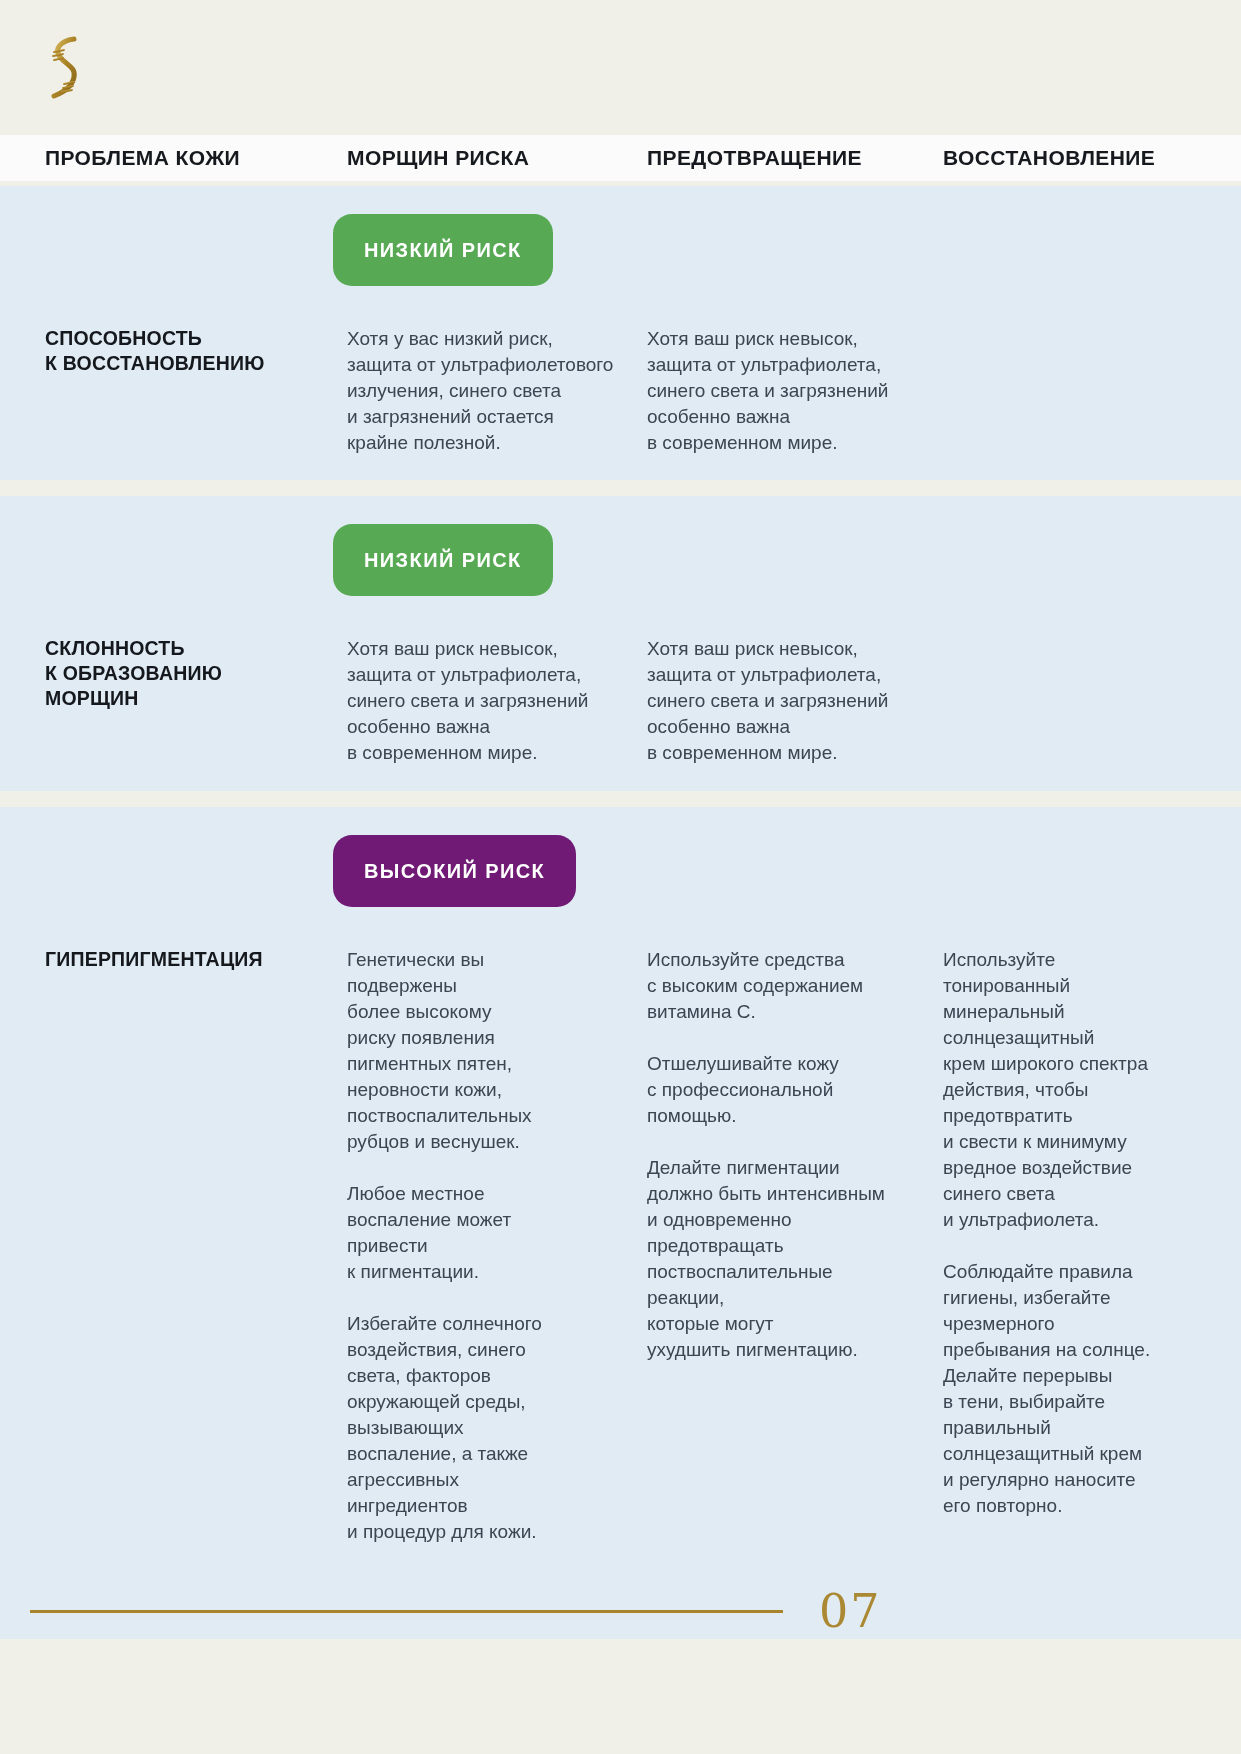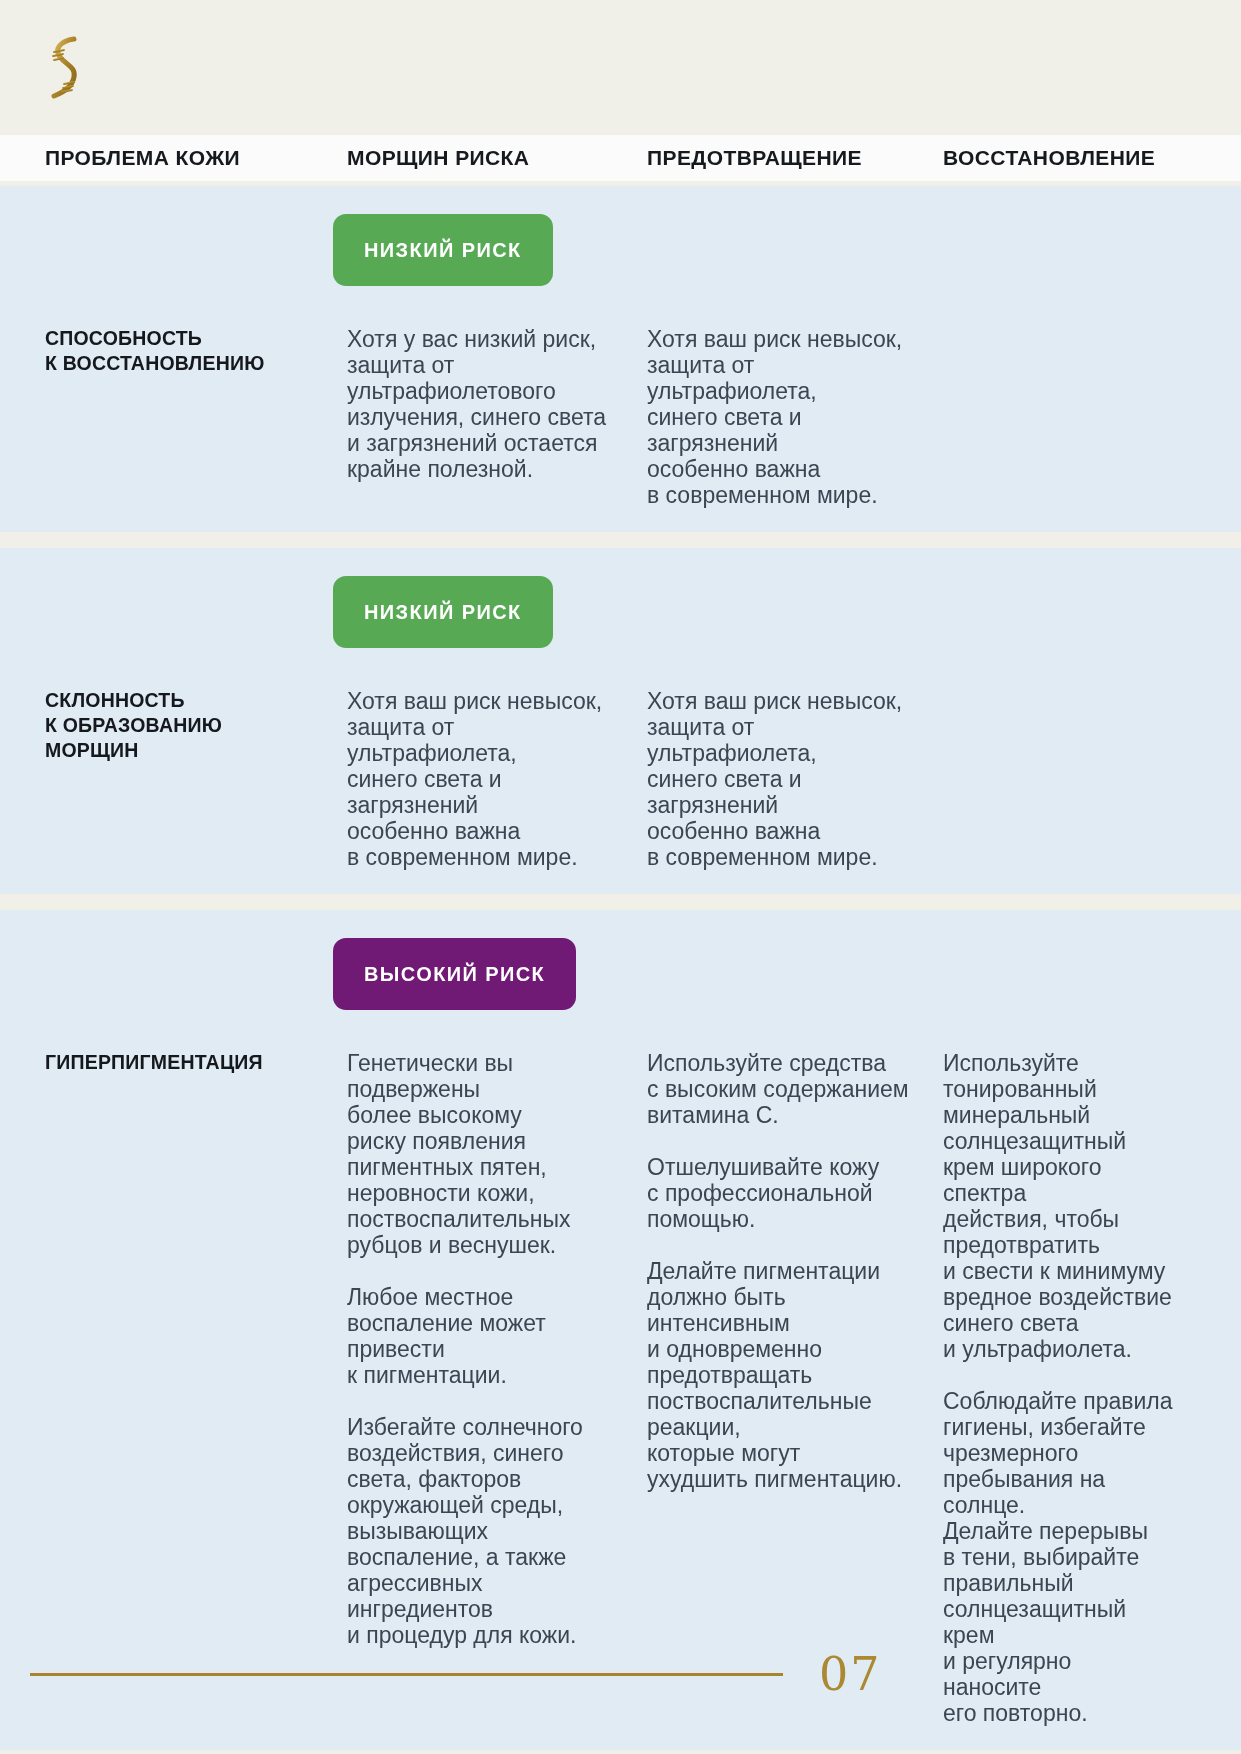--- a/index.html
+++ b/index.html
@@ -50,56 +50,56 @@
   }
   .badge{
     grid-column:2;
     justify-self:start;
     display:inline-flex;
     align-items:center;
     justify-content:center;
     height:72px;
     margin-left:-14px;
     padding:0 31px;
-    border-radius:13px;
+    border-radius:19px;
     color:#ffffff;
     font-weight:bold;
     font-size:20px;
     letter-spacing:1.4px;
     white-space:nowrap;
   }
   .badge.low{background:#57a953;}
   .badge.high{background:#701a75;}
 
   .content{
     display:grid;
     grid-template-columns:302px 300px 296px 1fr;
     margin-top:40px;
   }
   .cell{
-    font-size:23px;
+    font-size:19px;
     line-height:26px;
     white-space:pre-line;
     padding-right:20px;
     box-sizing:border-box;
     color:#3c4552;
   }
   .cell.title{
     font-weight:bold;
     color:#15181d;
     font-size:19.5px;
     letter-spacing:.2px;
     line-height:25px;
   }
 
   
   .footer{
     position:absolute;
     left:0;right:0;
-    top:1652px;
+    top:1589px;
     height:102px;
     padding-left:30px;
     box-sizing:border-box;
   }
   .footer-row{
     display:flex;
     align-items:center;
     height:44px;
     margin-top:0;
   }

